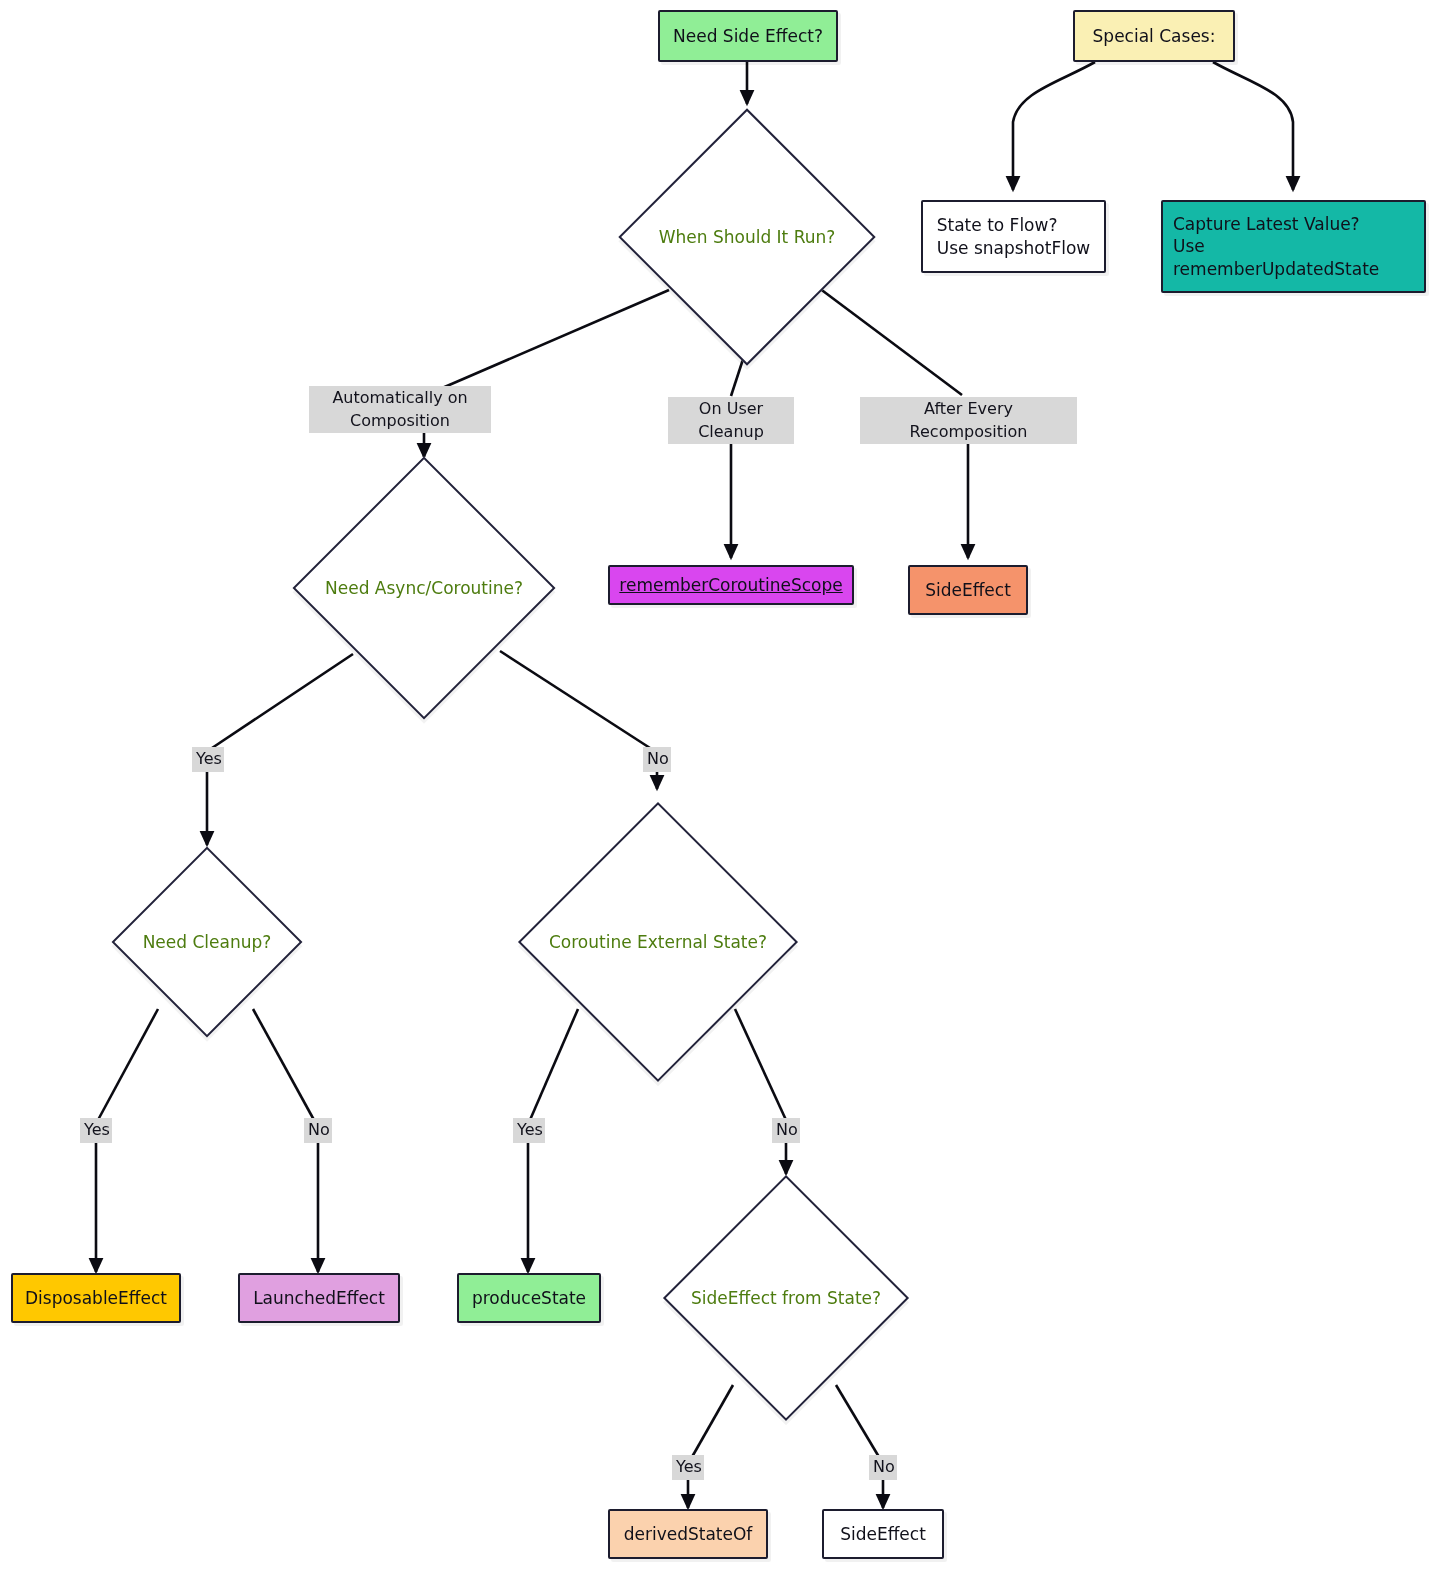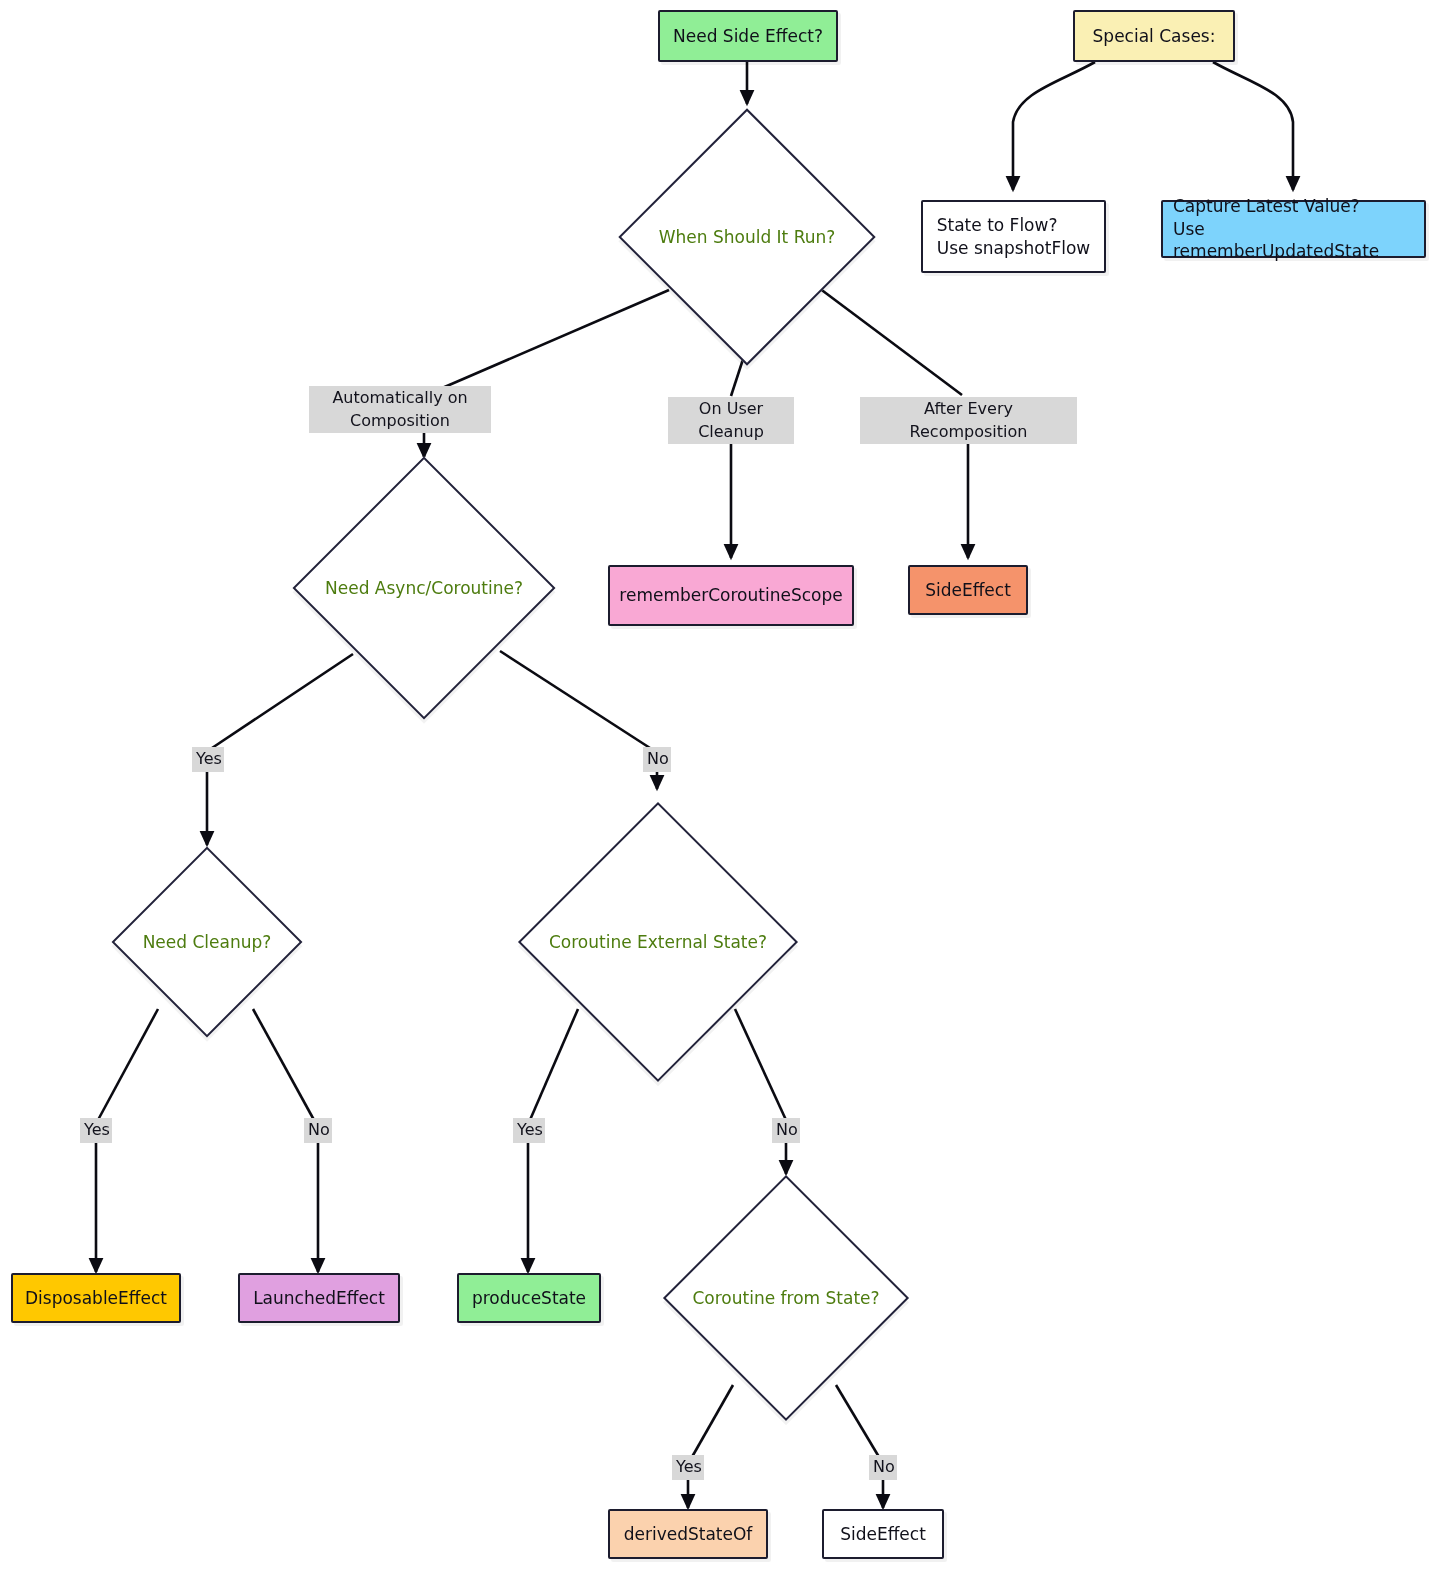--- a/index.html
+++ b/index.html
@@ -139,36 +139,36 @@
 
   <div class="node rect" style="left:1073px; top:10px; width:162px; height:52px; background:#FAF0B4;">
     <span>Special Cases:</span>
   </div>
 
   <div class="node rect" style="left:921px; top:200px; width:185px; height:73px; background:#FFFFFF;">
     <span>State to Flow?
 Use snapshotFlow</span>
   </div>
 
-  <div class="node rect" style="left:1161px; top:200px; width:265px; height:58px; background:#7dd3fc;">
+  <div class="node rect" style="left:1161px; top:200px; width:265px; height:93px; background:#14b8a6;">
     <span>Capture Latest Value?
 Use rememberUpdatedState</span>
   </div>
 
   <div class="node diamond" style="left:600px; top:110px; width:294px; height:254px;">
     <span class="dshape" style="width:182px; height:182px;"></span>
     <span class="dlabel">When Should It Run?</span>
   </div>
 
   <div class="node diamond" style="left:283px; top:457px; width:282px; height:262px;">
     <span class="dshape" style="width:186px; height:186px;"></span>
     <span class="dlabel">Need Async/Coroutine?</span>
   </div>
 
-  <div class="node rect" style="left:608px; top:565px; width:246px; height:61px; background:#f9a8d4;">
+  <div class="node rect" style="left:608px; top:565px; width:246px; height:40px; background:#d946ef;text-decoration:underline;">
     <span>rememberCoroutineScope</span>
   </div>
 
   <div class="node rect" style="left:908px; top:565px; width:120px; height:50px; background:#F5936B;">
     <span>SideEffect</span>
   </div>
 
   <div class="node diamond" style="left:110px; top:845px; width:194px; height:194px;">
     <span class="dshape" style="width:135px; height:135px;"></span>
     <span class="dlabel">Need Cleanup?</span>
@@ -186,21 +186,21 @@
   <div class="node rect" style="left:238px; top:1273px; width:162px; height:50px; background:#E0A0E0;">
     <span>LaunchedEffect</span>
   </div>
 
   <div class="node rect" style="left:457px; top:1273px; width:144px; height:50px; background:#90EE96;">
     <span>produceState</span>
   </div>
 
   <div class="node diamond" style="left:655px; top:1174px; width:262px; height:248px;">
     <span class="dshape" style="width:174px; height:174px;"></span>
-    <span class="dlabel">Coroutine from State?</span>
+    <span class="dlabel">SideEffect from State?</span>
   </div>
 
   <div class="node rect" style="left:608px; top:1509px; width:160px; height:50px; background:#FBD2AE;">
     <span>derivedStateOf</span>
   </div>
 
   <div class="node rect" style="left:822px; top:1509px; width:122px; height:50px; background:#FFFFFF;">
     <span>SideEffect</span>
   </div>
 

